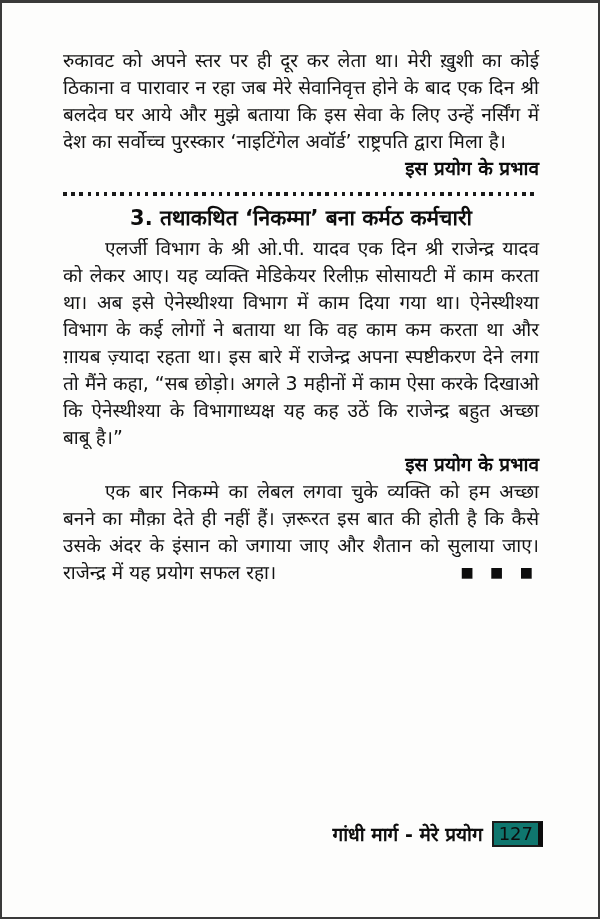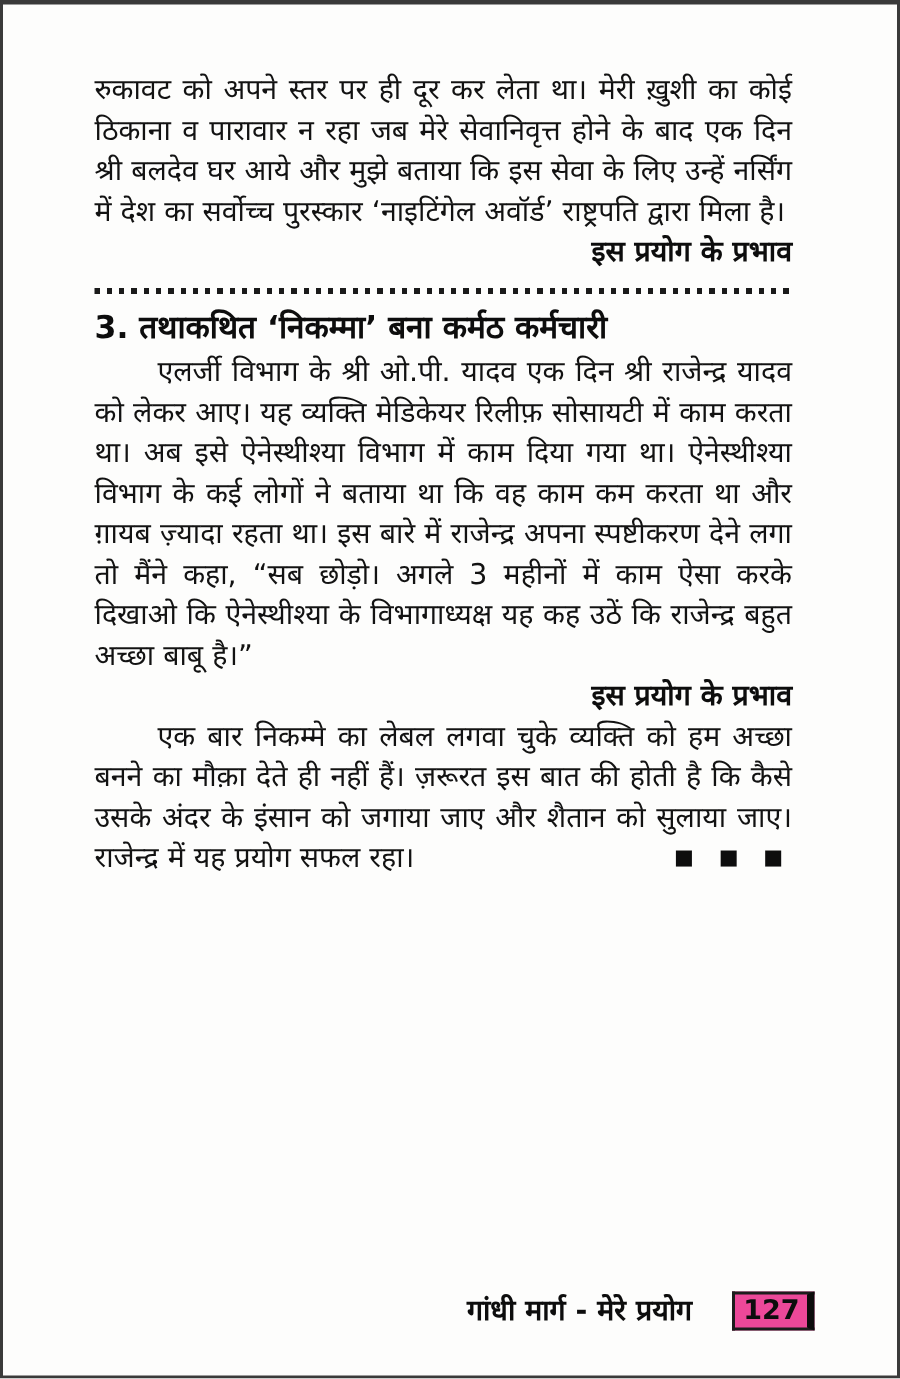--- a/index.html
+++ b/index.html
@@ -15,21 +15,21 @@
     box-sizing: border-box;
     background: #fdfdfc;
     border: 2px solid #3a3a3a;
     border-top-width: 3px;
     overflow: hidden;
     color: #121212;
   }
   .text-column {
     position: absolute;
     left: 61px;
-    right: 70px;
+    right: 59px;
     top: 44px;
   }
   .body-para {
     margin: 0;
     font-size: 19px;
     line-height: 27px;
     text-align: justify;
     color: #121212;
   }
   .indent {
@@ -46,57 +46,57 @@
   .dotted-divider {
     height: 4px;
     margin: 10px 0 7px 0;
     background: repeating-linear-gradient(to right, #1a1a1a 0 3.5px, transparent 3.5px 8.2px);
   }
   .section-title {
     margin: 0 0 2px 0;
     font-size: 21px;
     line-height: 30px;
     font-weight: bold;
-    text-align: left;
+    text-align: center;
     color: #0d0d0d;
   }
   .end-marker-row {
     margin-top: -27px;
     height: 27px;
     line-height: 27px;
     text-align: right;
     font-size: 14px;
     letter-spacing: 6px;
     color: #0d0d0d;
     white-space: nowrap;
   }
   .page-footer {
     position: absolute;
-    top: 858px;
+    top: 818px;
     right: 55px;
     display: flex;
     align-items: center;
-    gap: 27px;
+    gap: 9px;
   }
   .running-title {
     font-size: 19px;
     line-height: 24px;
     font-weight: bold;
     color: #0d0d0d;
     white-space: nowrap;
   }
   .page-number-badge {
     display: inline-block;
-    background: #ec4899;
+    background: #0f766e;
     border: 2px solid #1c1c1c;
     border-right: 5px solid #0c0c0c;
     padding: 0 5px 1px 5px;
     font-size: 18px;
     line-height: 21px;
-    font-weight: bold;
+    font-weight: normal;
     color: #0d0d0d;
   }
 </style>
 </head>
 <body>
 
 <div class="book-page">
   <div class="text-column">
 
     <p class="body-para">रुकावट को अपने स्तर पर ही दूर कर लेता था। मेरी ख़ुशी का कोई ठिकाना व पारावार न रहा जब मेरे सेवानिवृत्त होने के बाद एक दिन श्री बलदेव घर आये और मुझे बताया कि इस सेवा के लिए उन्हें नर्सिंग में देश का सर्वोच्च पुरस्कार ‘नाइटिंगेल अवॉर्ड’ राष्ट्रपति द्वारा मिला है।</p>

